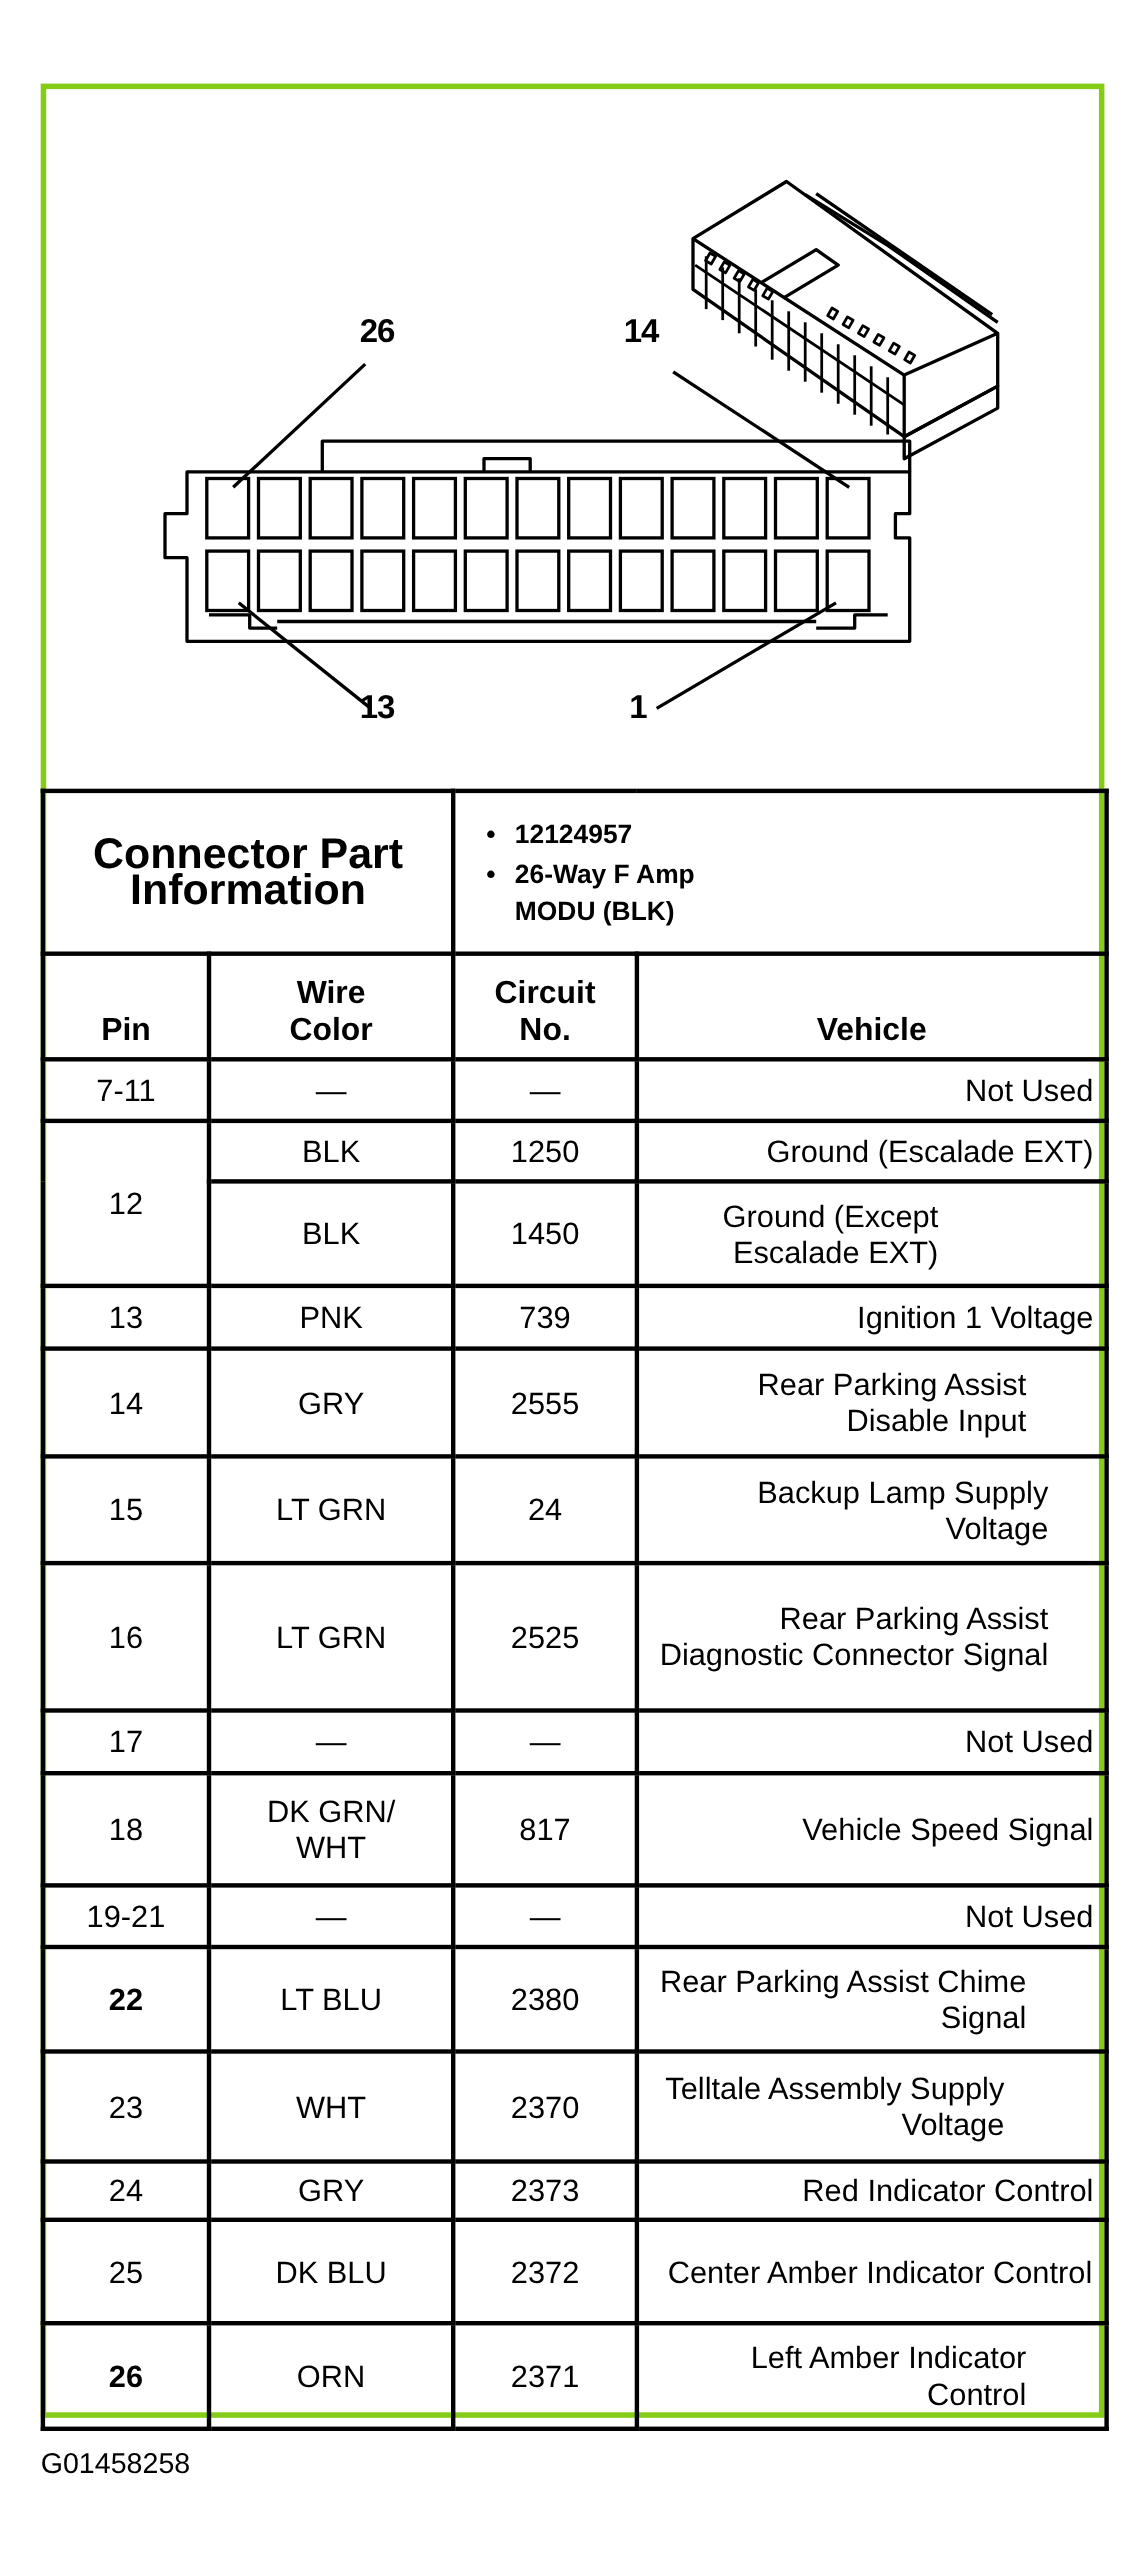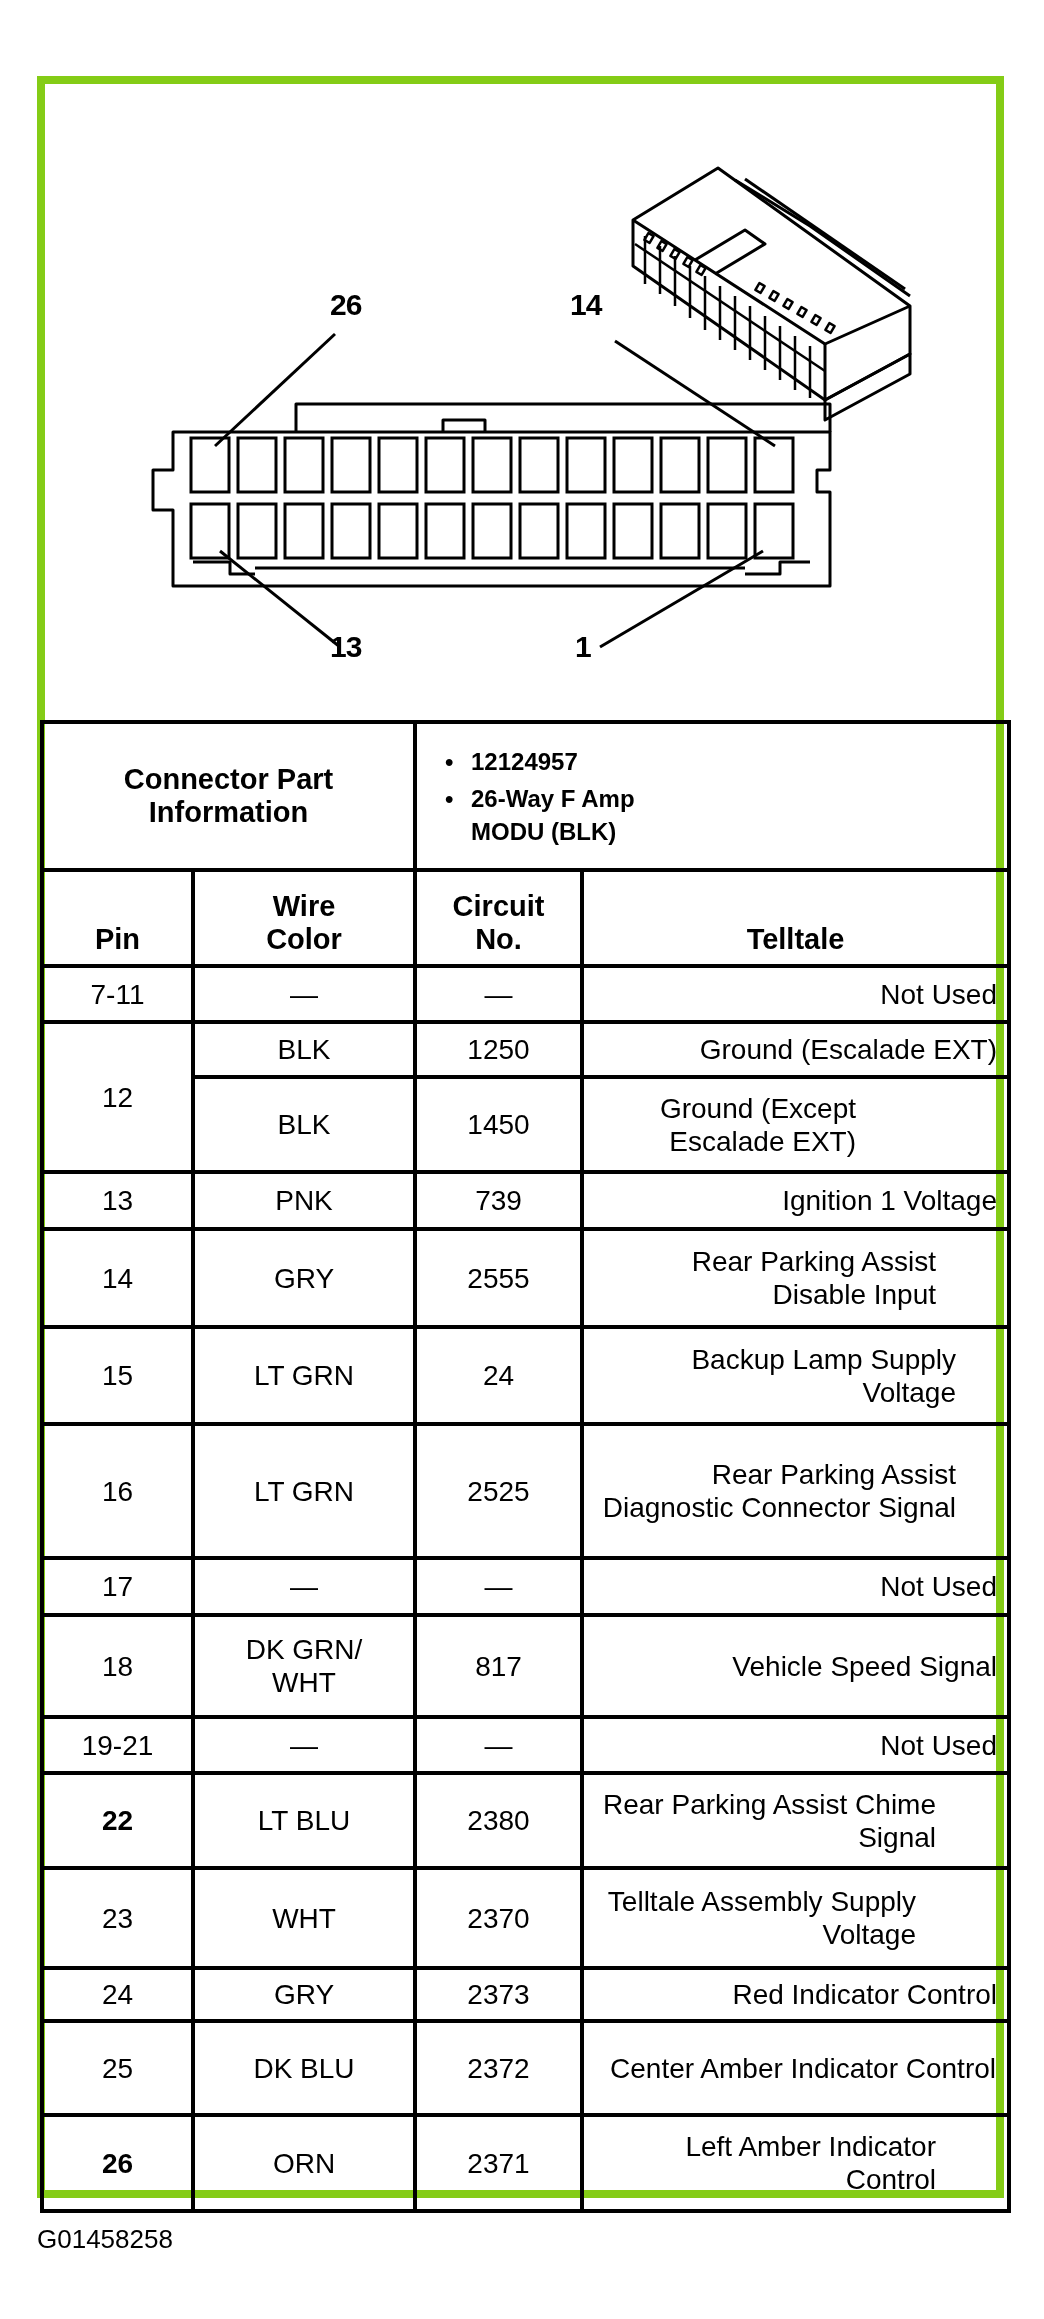--- a/index.html
+++ b/index.html
@@ -1,26 +1,26 @@
 <!DOCTYPE html>
 <html><head>
 <meta charset="utf-8">
 <style>
   html, body { margin:0; padding:0; background:#ffffff; }
   body { width:1044px; height:2319px; position:relative; overflow:hidden;
          font-family:"Liberation Sans", sans-serif; color:#000; }
   .frame { position:absolute; left:37px; top:76px; width:967px; height:2122px;
-           border:8px solid #84cc16; box-sizing:border-box; }
+           border:5px solid #84cc16; box-sizing:border-box; }
   .diagram { position:absolute; left:0; top:0; width:957px; height:636px; }
   .diagram svg { position:absolute; left:0; top:0; }
   .pinlabel { position:absolute; font-weight:bold; font-size:30px; letter-spacing:-1px; }
   table { position:absolute; left:-5px; top:636px; width:967px; border-collapse:collapse; table-layout:fixed; }
   td, th { border:4px solid #000; padding:0 10px; font-size:28px; line-height:33px; vertical-align:middle; }
   .c { text-align:center; }
-  .info-label { font-weight:bold; text-align:center; font-size:29px; }
+  .info-label { font-weight:bold; text-align:center; font-size:39px; }
   .info-list { font-weight:bold; font-size:24px; padding-left:28px; }
   .info-list div { position:relative; padding-left:26px; margin:4px 0; }
   .info-list div::before { content:"\2022"; position:absolute; left:0; }
   th { font-weight:bold; font-size:29px; vertical-align:bottom; padding-bottom:8px; }
   .fn { text-align:right; padding-left:12px; }
   .bold { font-weight:bold; }
   .footer { position:absolute; left:37px; top:2224px; font-size:26px; }
 </style>
 </head>
 <body>
@@ -135,21 +135,21 @@
       </td>
     </tr>
     <tr style="height:96px">
       <th>Pin</th>
       <th>
             <div style="width:90px;margin:0 auto">Wire Color</div>
           </th>
       <th style="padding:0 4px 8px">
             <div style="width:110px;margin:0 auto">Circuit No.</div>
           </th>
-      <th>Telltale</th>
+      <th>Vehicle</th>
     </tr>
     <tr style="height:56px">
       <td class="c">7-11</td>
       <td class="c">—</td>
       <td class="c">—</td>
       <td class="fn">Not Used</td>
     </tr>
     <tr style="height:55px">
       <td class="c" rowspan="2">12</td>
       <td class="c">BLK</td>

